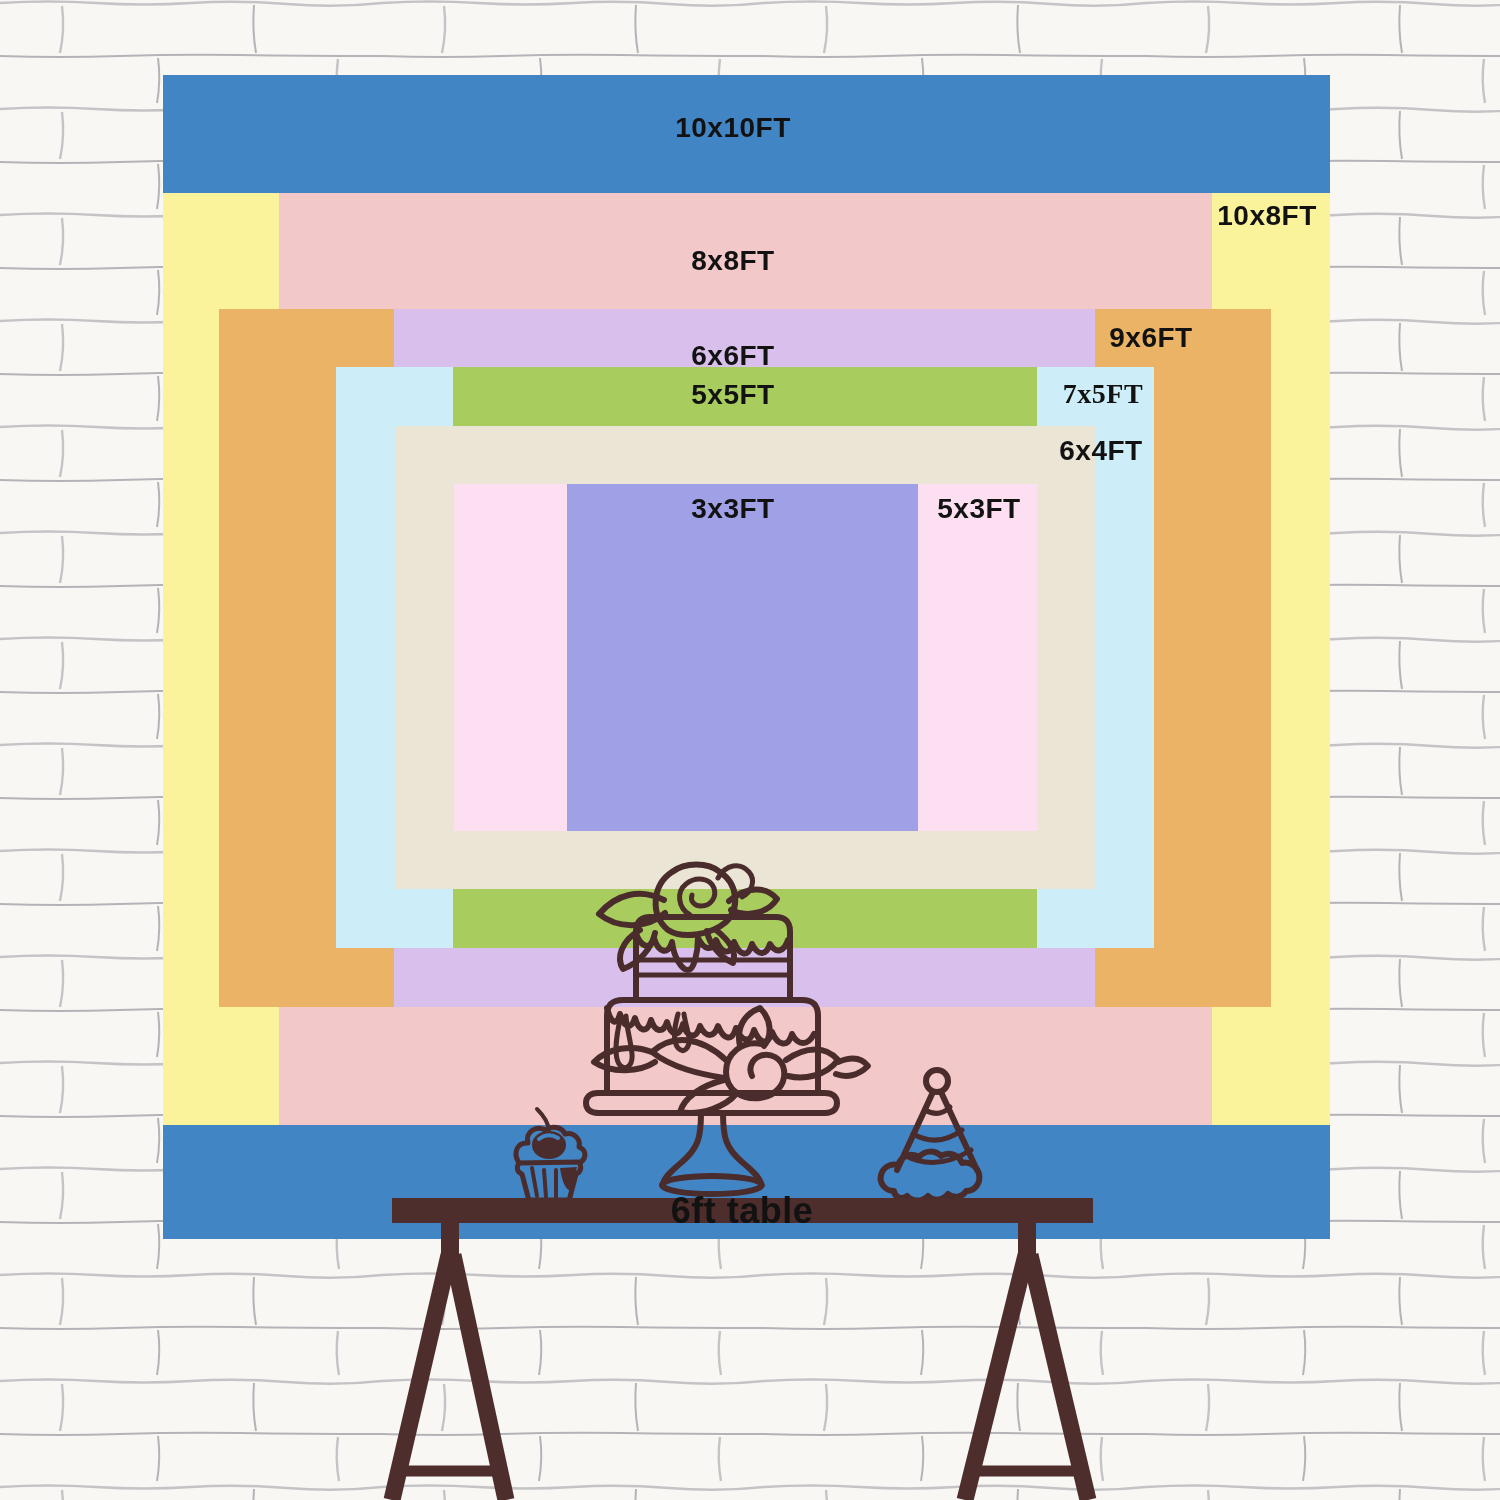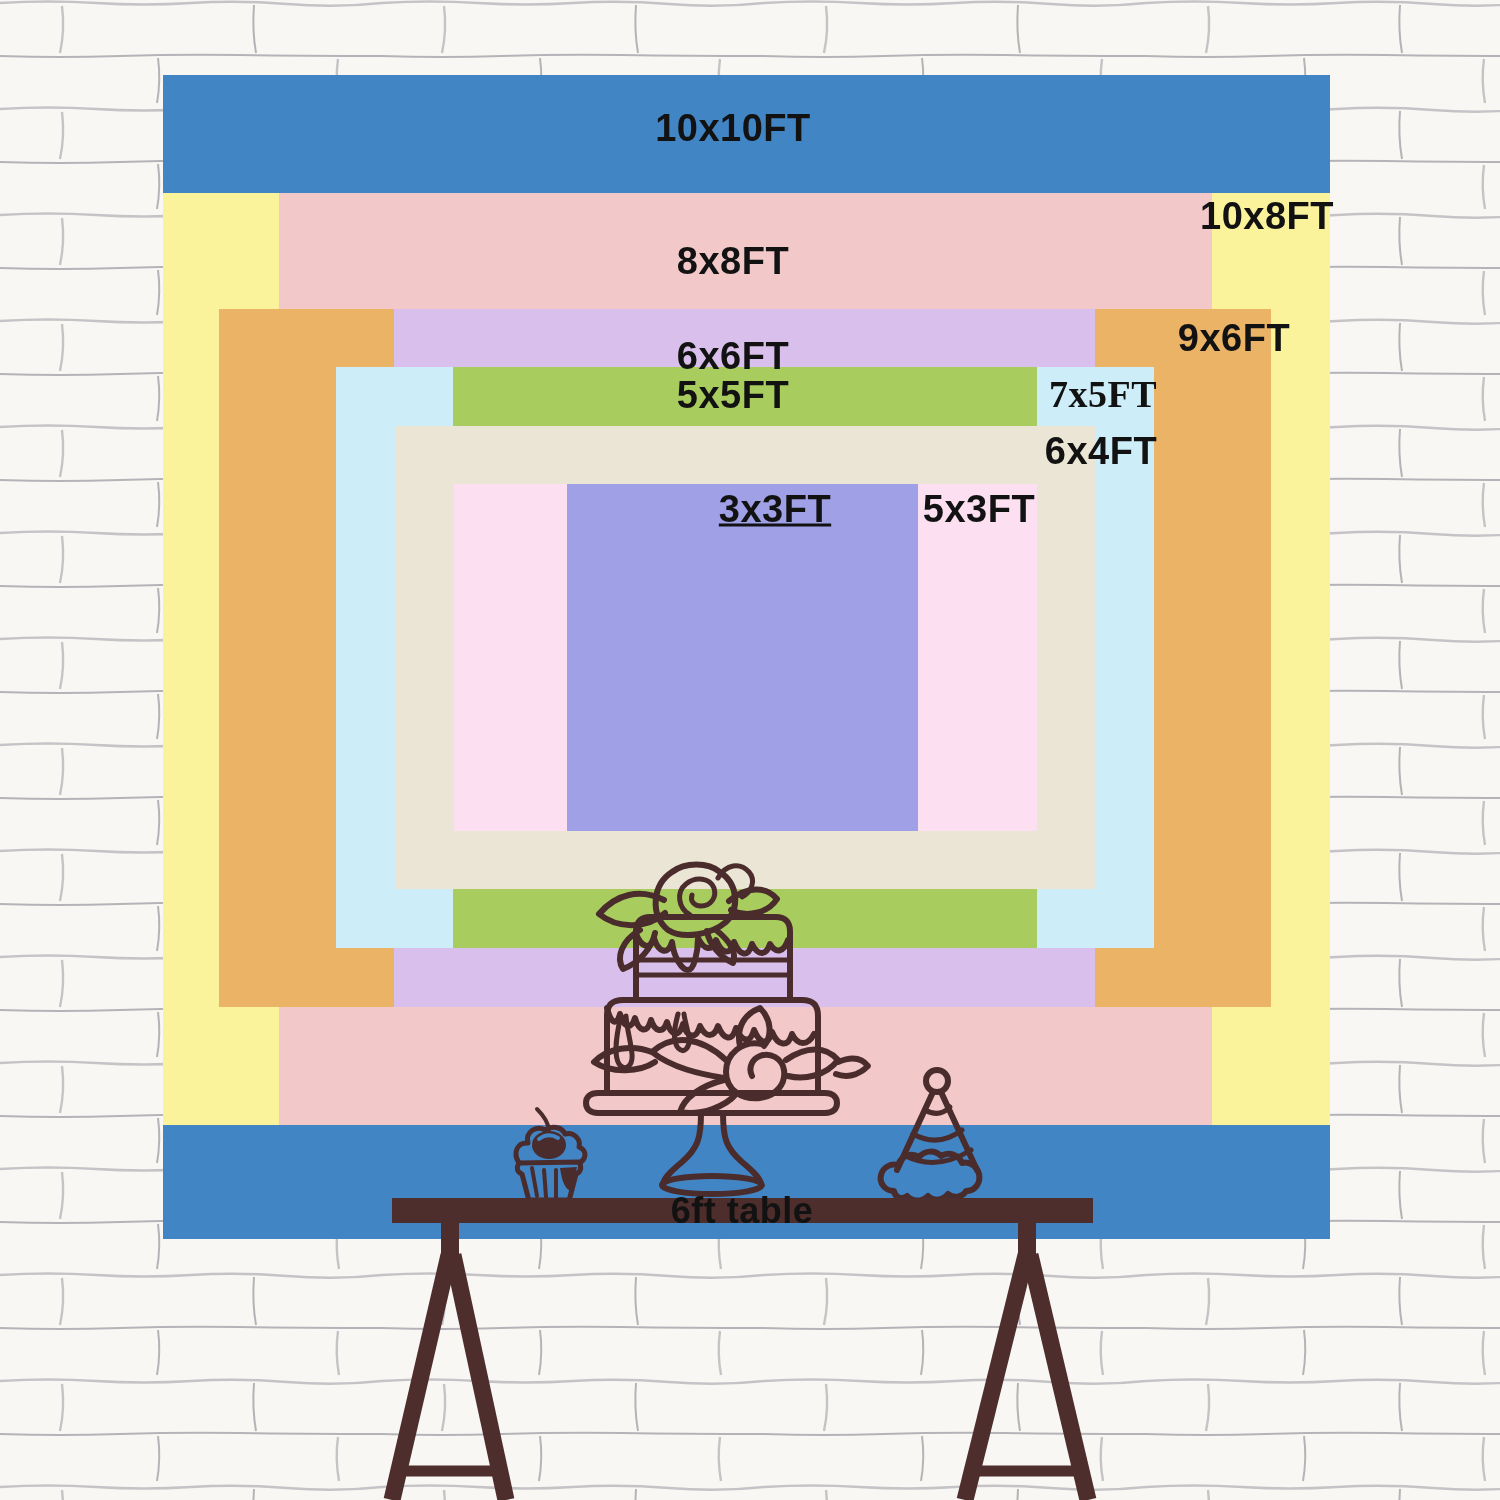--- a/index.html
+++ b/index.html
@@ -18,21 +18,21 @@
   .l-9x6  {left:219px;top:309px;width:1052px;height:698px;background:var(--size-9x6);}
   .l-6x6  {left:394px;top:309px;width:701px;height:698px;background:var(--size-6x6);}
   .l-7x5  {left:336px;top:367px;width:818px;height:581px;background:var(--size-7x5);}
   .l-5x5  {left:453px;top:367px;width:584px;height:581px;background:var(--size-5x5);}
   .l-6x4  {left:395px;top:426px;width:700px;height:463px;background:var(--size-6x4);}
   .l-5x3  {left:454px;top:484px;width:583px;height:347px;background:var(--size-5x3);}
   .l-3x3  {left:567px;top:484px;width:351px;height:347px;background:var(--size-3x3);}
   
   .lbl{
     position:absolute;z-index:3;transform:translate(-50%,-50%);
-    font-size:38px;font-weight:700;letter-spacing:.5px;color:var(--label-text,#121212);
+    font-size:28px;font-weight:700;letter-spacing:.5px;color:var(--label-text,#121212);
     white-space:nowrap;
   }
   .lbl-table{font-size:36px;}
   #art-svg{position:absolute;left:0;top:0;width:1500px;height:1500px;z-index:4;pointer-events:none;}
   .ink{stroke:var(--line-art,#4a2c2c);fill:none;stroke-linecap:round;stroke-linejoin:round;}
   .w6{stroke-width:6px;} .w5{stroke-width:5px;} .w4{stroke-width:4px;}
   .fill-ink{fill:var(--line-art,#4a2c2c);stroke:none;}
   .furn{fill:var(--table,#4e2e2c);stroke:none;}
   .leg{stroke:var(--table,#4e2e2c);stroke-width:17px;fill:none;stroke-linecap:butt;}
   .legbar{stroke:var(--table,#4e2e2c);stroke-width:11px;fill:none;stroke-linecap:butt;}
@@ -66,25 +66,25 @@
   <div class="layer l-7x5"></div>
   <div class="layer l-5x5"></div>
   <div class="layer l-6x4"></div>
   <div class="layer l-5x3"></div>
   <div class="layer l-3x3"></div>
 
   <div class="lbl" style="left:733px;top:128px;">10x10FT</div>
   <div class="lbl" style="left:733px;top:221px;margin-top:40px;">8x8FT</div>
   <div class="lbl" style="left:1267px;top:216px;">10x8FT</div>
   <div class="lbl" style="left:733px;top:356px;">6x6FT</div>
-  <div class="lbl" style="left:1234px;top:338px;">9x6FT</div>
+  <div class="lbl" style="left:1151px;top:338px;">9x6FT</div>
   <div class="lbl" style="left:733px;top:395px;text-align:center;">5x5FT</div>
   <div class="lbl" style="left:1103px;top:394px;font-family:Liberation Serif, serif;">7x5FT</div>
   <div class="lbl" style="left:1090px;top:451px;margin-left:11px;">6x4FT</div>
-  <div class="lbl" style="left:775px;top:509px;text-decoration:underline;">3x3FT</div>
+  <div class="lbl" style="left:733px;top:509px;">3x3FT</div>
   <div class="lbl" style="left:979px;top:509px;">5x3FT</div>
   <div class="lbl lbl-table" style="left:742px;top:1211px;z-index:5;">6ft table</div>
 
   <svg id="art-svg" viewBox="0 0 1500 1500" aria-hidden="true">
 
     <g>
 
       <path class="ink w6" d="M636,998 L636,931 C636,921 642,917 650,917 L776,917 C784,917 790,921 790,931 L790,998"></path>
       <path class="ink w6" d="M636,934 C642,948 650,950 654,938 C658,952 668,956 672,942 C674,958 682,970 688,970 C694,970 698,952 698,938 C704,950 712,952 716,940 C722,954 730,956 734,942 C740,956 748,958 752,944 C758,956 766,956 770,944 C776,954 784,952 788,940"></path>
       <path class="ink w5" d="M639,960 L787,960"></path>

